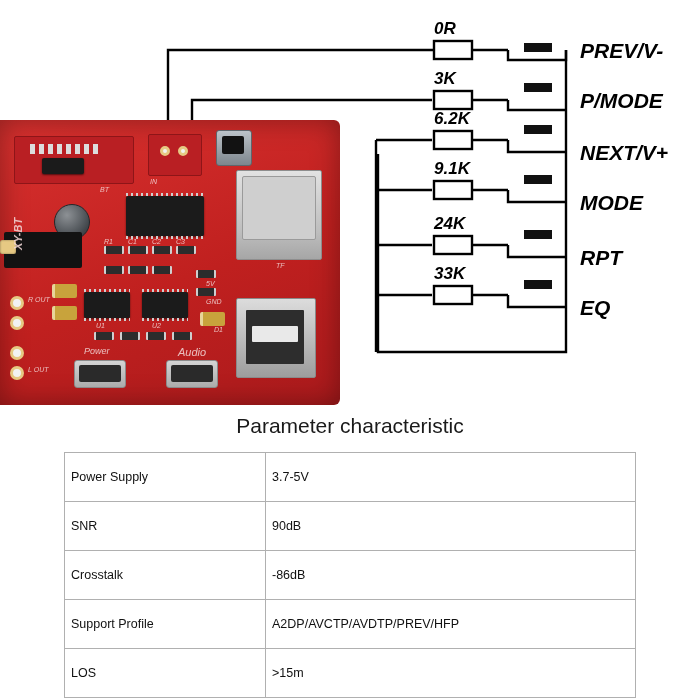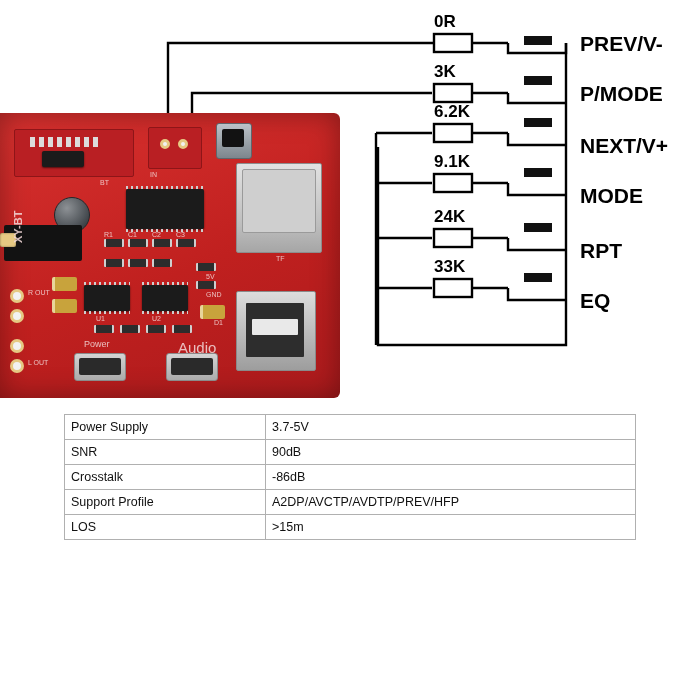--- a/index.html
+++ b/index.html
@@ -17,23 +17,24 @@
   #stage {
     position: relative;
     width: 700px;
     height: 700px;
   }
 
   
   #diagram {
     position: absolute;
     left: 0;
-    top: 5px;
+    top: 12px;
     width: 700px;
     height: 400px;
+    font-style: italic;
   }
   #diagram svg {
     position: absolute;
     left: 0;
     top: 0;
   }
 
   .res-label {
     font-family: "Liberation Sans", sans-serif;
     font-weight: bold;
@@ -206,21 +207,21 @@
   }
   table.params {
     border-collapse: collapse;
     margin: 0 auto;
     width: 572px;
     table-layout: fixed;
   }
   table.params td {
     border: 1px solid #b0b0b0;
     height: 24px;
-    padding: 0 6px;
+    padding: 12px 6px;
     font-size: 12.5px;
     color: #111;
     font-family: "Liberation Sans", sans-serif;
     vertical-align: middle;
   }
   table.params td.k { width: 188px; }
 </style>
 </head>
 <body>
 
@@ -365,41 +366,42 @@
         <div class="smd" style="left:94px; top:212px; width:16px; height:8px;"></div>
         <div class="smd" style="left:120px; top:212px; width:16px; height:8px;"></div>
         <div class="smd" style="left:146px; top:212px; width:16px; height:8px;"></div>
         <div class="smd" style="left:172px; top:212px; width:16px; height:8px;"></div>
 
         <div class="cap-tan" style="left:52px; top:164px; width:22px; height:14px;"></div>
         <div class="cap-tan" style="left:52px; top:186px; width:22px; height:14px;"></div>
         <div class="cap-tan" style="left:200px; top:192px; width:22px; height:14px;"></div>
 
         <div class="silk" style="left:12px; top:130px; transform:rotate(-90deg); transform-origin:left top; font-size:11px; font-weight:bold;">XY-BT</div>
-        <div class="silk" style="left:178px; top:226px; font-size:15px;">Audio</div>
+        <div class="silk" style="left:178px; top:226px; font-size:11px;">Audio</div>
         <div class="silk" style="left:84px; top:226px; font-size:9px;">Power</div>
         <div class="silk" style="left:28px; top:176px;">R OUT</div>
         <div class="silk" style="left:28px; top:246px;">L OUT</div>
         <div class="silk" style="left:100px; top:66px;">BT</div>
         <div class="silk" style="left:206px; top:160px;">5V</div>
         <div class="silk" style="left:206px; top:178px;">GND</div>
         <div class="silk" style="left:150px; top:58px;">IN</div>
         <div class="silk" style="left:104px; top:118px;">R1</div>
         <div class="silk" style="left:128px; top:118px;">C1</div>
         <div class="silk" style="left:152px; top:118px;">C2</div>
         <div class="silk" style="left:176px; top:118px;">C3</div>
         <div class="silk" style="left:96px; top:202px;">U1</div>
         <div class="silk" style="left:152px; top:202px;">U2</div>
         <div class="silk" style="left:214px; top:206px;">D1</div>
         <div class="silk" style="left:276px; top:142px;">TF</div>
       </div>
     </div>
   </div>
 
   <div id="table-section">
+    <h2 id="param-title">Parameter characteristic</h2>
     <table class="params">
       <tbody>
         <tr>
           <td class="k">Power Supply</td>
           <td>3.7-5V</td>
         </tr>
         <tr>
           <td class="k">SNR</td>
           <td>90dB</td>
         </tr>

